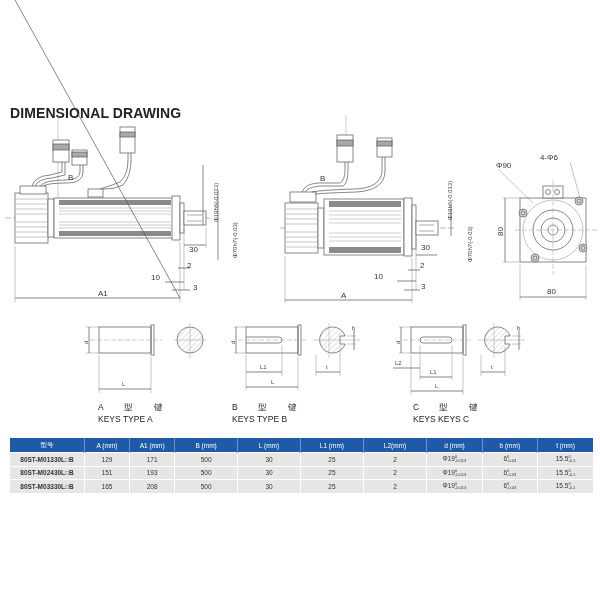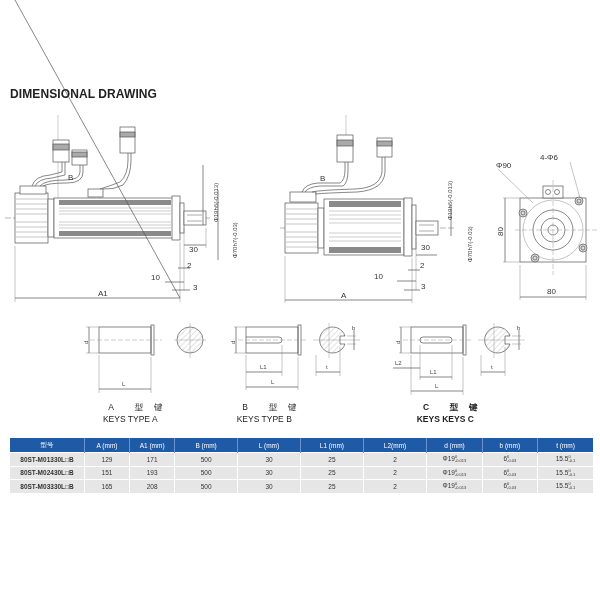--- a/index.html
+++ b/index.html
@@ -1,21 +1,21 @@
 <!DOCTYPE html>
 <html><head>
 <meta charset="utf-8">
 <style>
   html, body { margin:0; padding:0; background:#ffffff; }
   body { width:600px; height:600px; position:relative; overflow:hidden; font-family:"Liberation Sans", sans-serif; color:#222; }
-  .title { position:absolute; left:10px; top:87px; font-size:12px; font-weight:bold; letter-spacing:0.1px; color:#222; }
+  .title { position:absolute; left:10px; top:105px; font-size:14px; font-weight:bold; letter-spacing:0.1px; color:#222; }
   svg { position:absolute; left:0; top:0; }
   .lbl { font-family:"Liberation Sans", sans-serif; font-size:8px; fill:#333; }
   .lblsm { font-family:"Liberation Sans", sans-serif; font-size:6px; fill:#444; }
-  .keycap { position:absolute; font-size:8.5px; color:#222; text-align:center; line-height:12px; }
+  .keycap { position:absolute; font-size:8.5px; color:#222; text-align:left; line-height:12px; }
   .keycap .row1 span { display:inline-block; }
   table.spec { position:absolute; left:10px; top:438px; width:583px; border-collapse:collapse; font-size:6.5px; }
   table.spec th { background:#1f5aa6; color:#fff; font-weight:normal; height:14px; border-right:1px solid #6f93c8; padding:0; }
   table.spec td { background:#e6e6e6; height:12.5px; text-align:center; border-right:1px solid #fff; border-top:1px solid #fff; padding:0; color:#333; }
   table.spec td.model { font-weight:bold; color:#333; }
   .tol { position:relative; display:inline-block; font-size:4px; line-height:4px; vertical-align:middle; text-align:left; }
   .tol .up { display:block; }
   .tol .dn { display:block; }
 </style>
 </head>
@@ -284,21 +284,21 @@
 </svg>
 
 <div class="keycap" style="left:98px; top:401px;">
   <div class="row1"><span style="width:26px">A</span><span style="width:30px">型</span><span>键</span></div>
   <div>KEYS TYPE A</div>
 </div>
 <div class="keycap" style="left:232px; top:401px;">
   <div class="row1"><span style="width:26px">B</span><span style="width:30px">型</span><span>键</span></div>
   <div>KEYS TYPE B</div>
 </div>
-<div class="keycap" style="left:413px; top:401px;font-weight:bold;">
+<div class="keycap" style="left:413px; top:401px;">
   <div class="row1"><span style="width:26px">C</span><span style="width:30px">型</span><span>键</span></div>
   <div>KEYS KEYS C</div>
 </div>
 
 <table class="spec">
   <colgroup>
     <col style="width:77px">
       <col style="width:47px">
       <col style="width:47px">
       <col style="width:66px">

